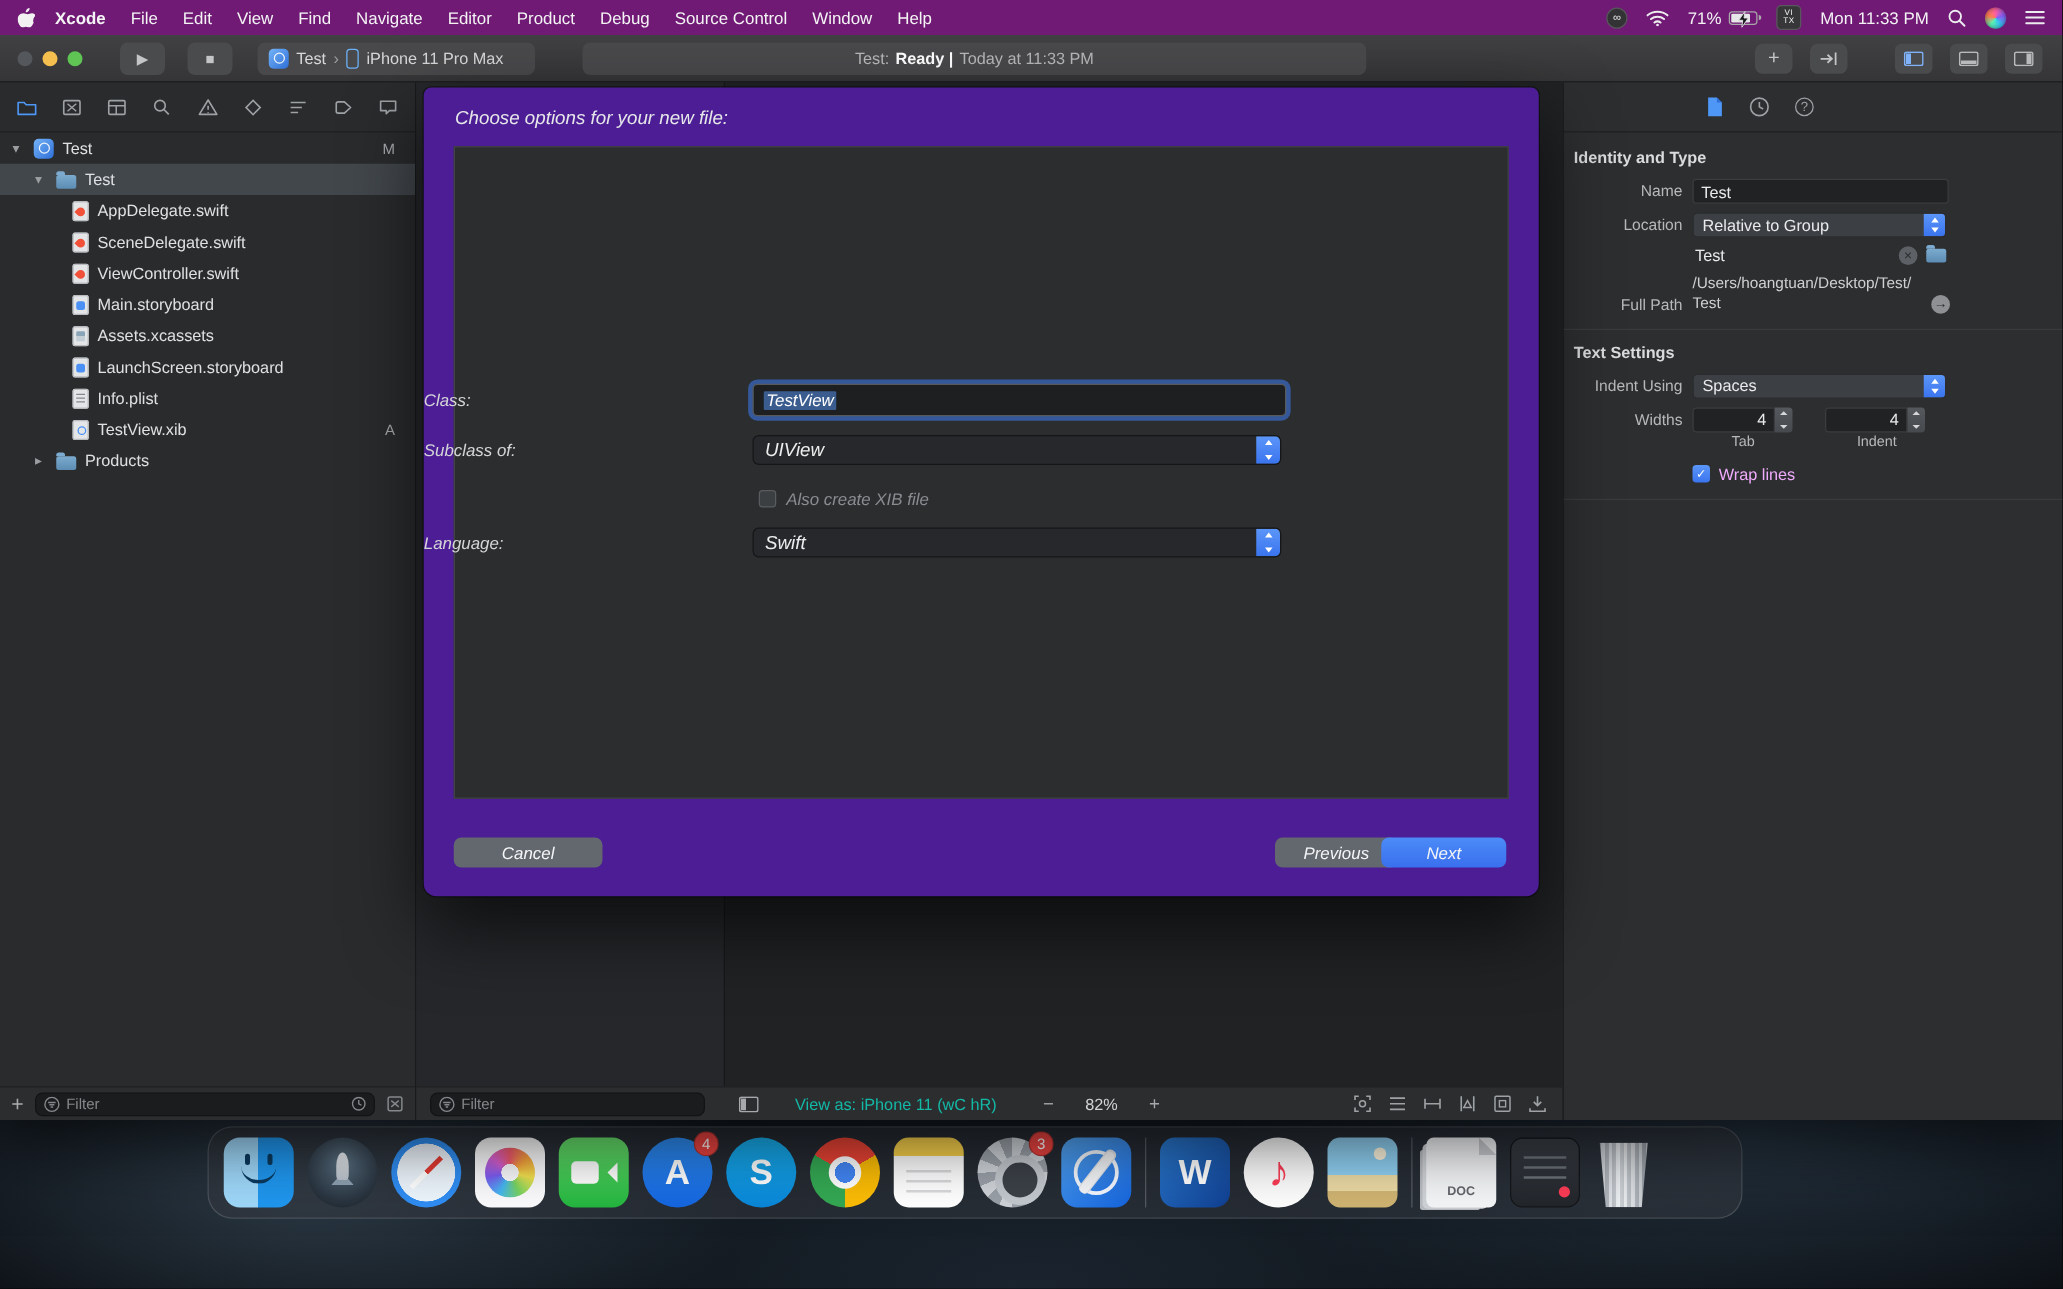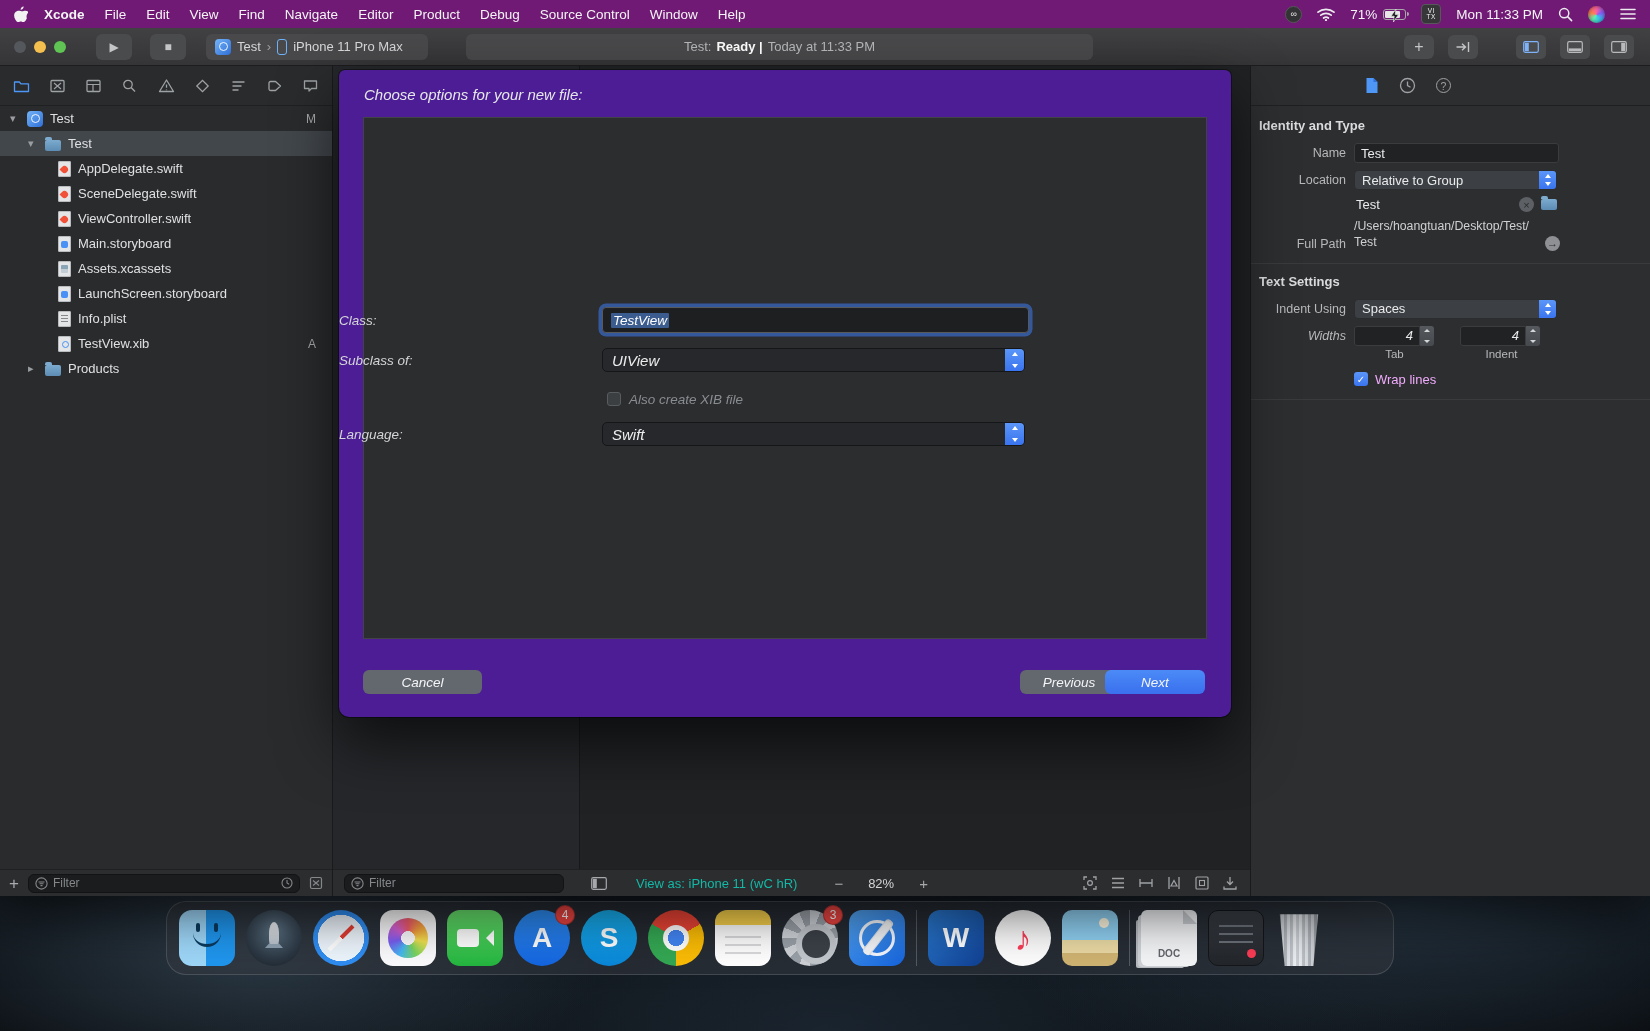--- a/index.html
+++ b/index.html
@@ -609,21 +609,21 @@
         <div class="ins-h">Text Settings</div>
 
         <div class="ins-row">
           <span class="ins-label">Indent Using</span>
           <div class="popup w203">
             <span class="plabel">Spaces</span>
             <span class="cap"></span>
           </div>
         </div>
 
-        <div class="ins-row" style="margin-bottom:2px;font-style:italic;">
+        <div class="ins-row" style="margin-bottom:2px;">
           <span class="ins-label">Widths</span>
           <div class="numwrap">
             <span class="numfield">4</span>
             <span class="stepper"></span>
           </div>
           <span class="subgap"></span>
           <div class="numwrap">
             <span class="numfield">4</span>
             <span class="stepper"></span>
           </div>

